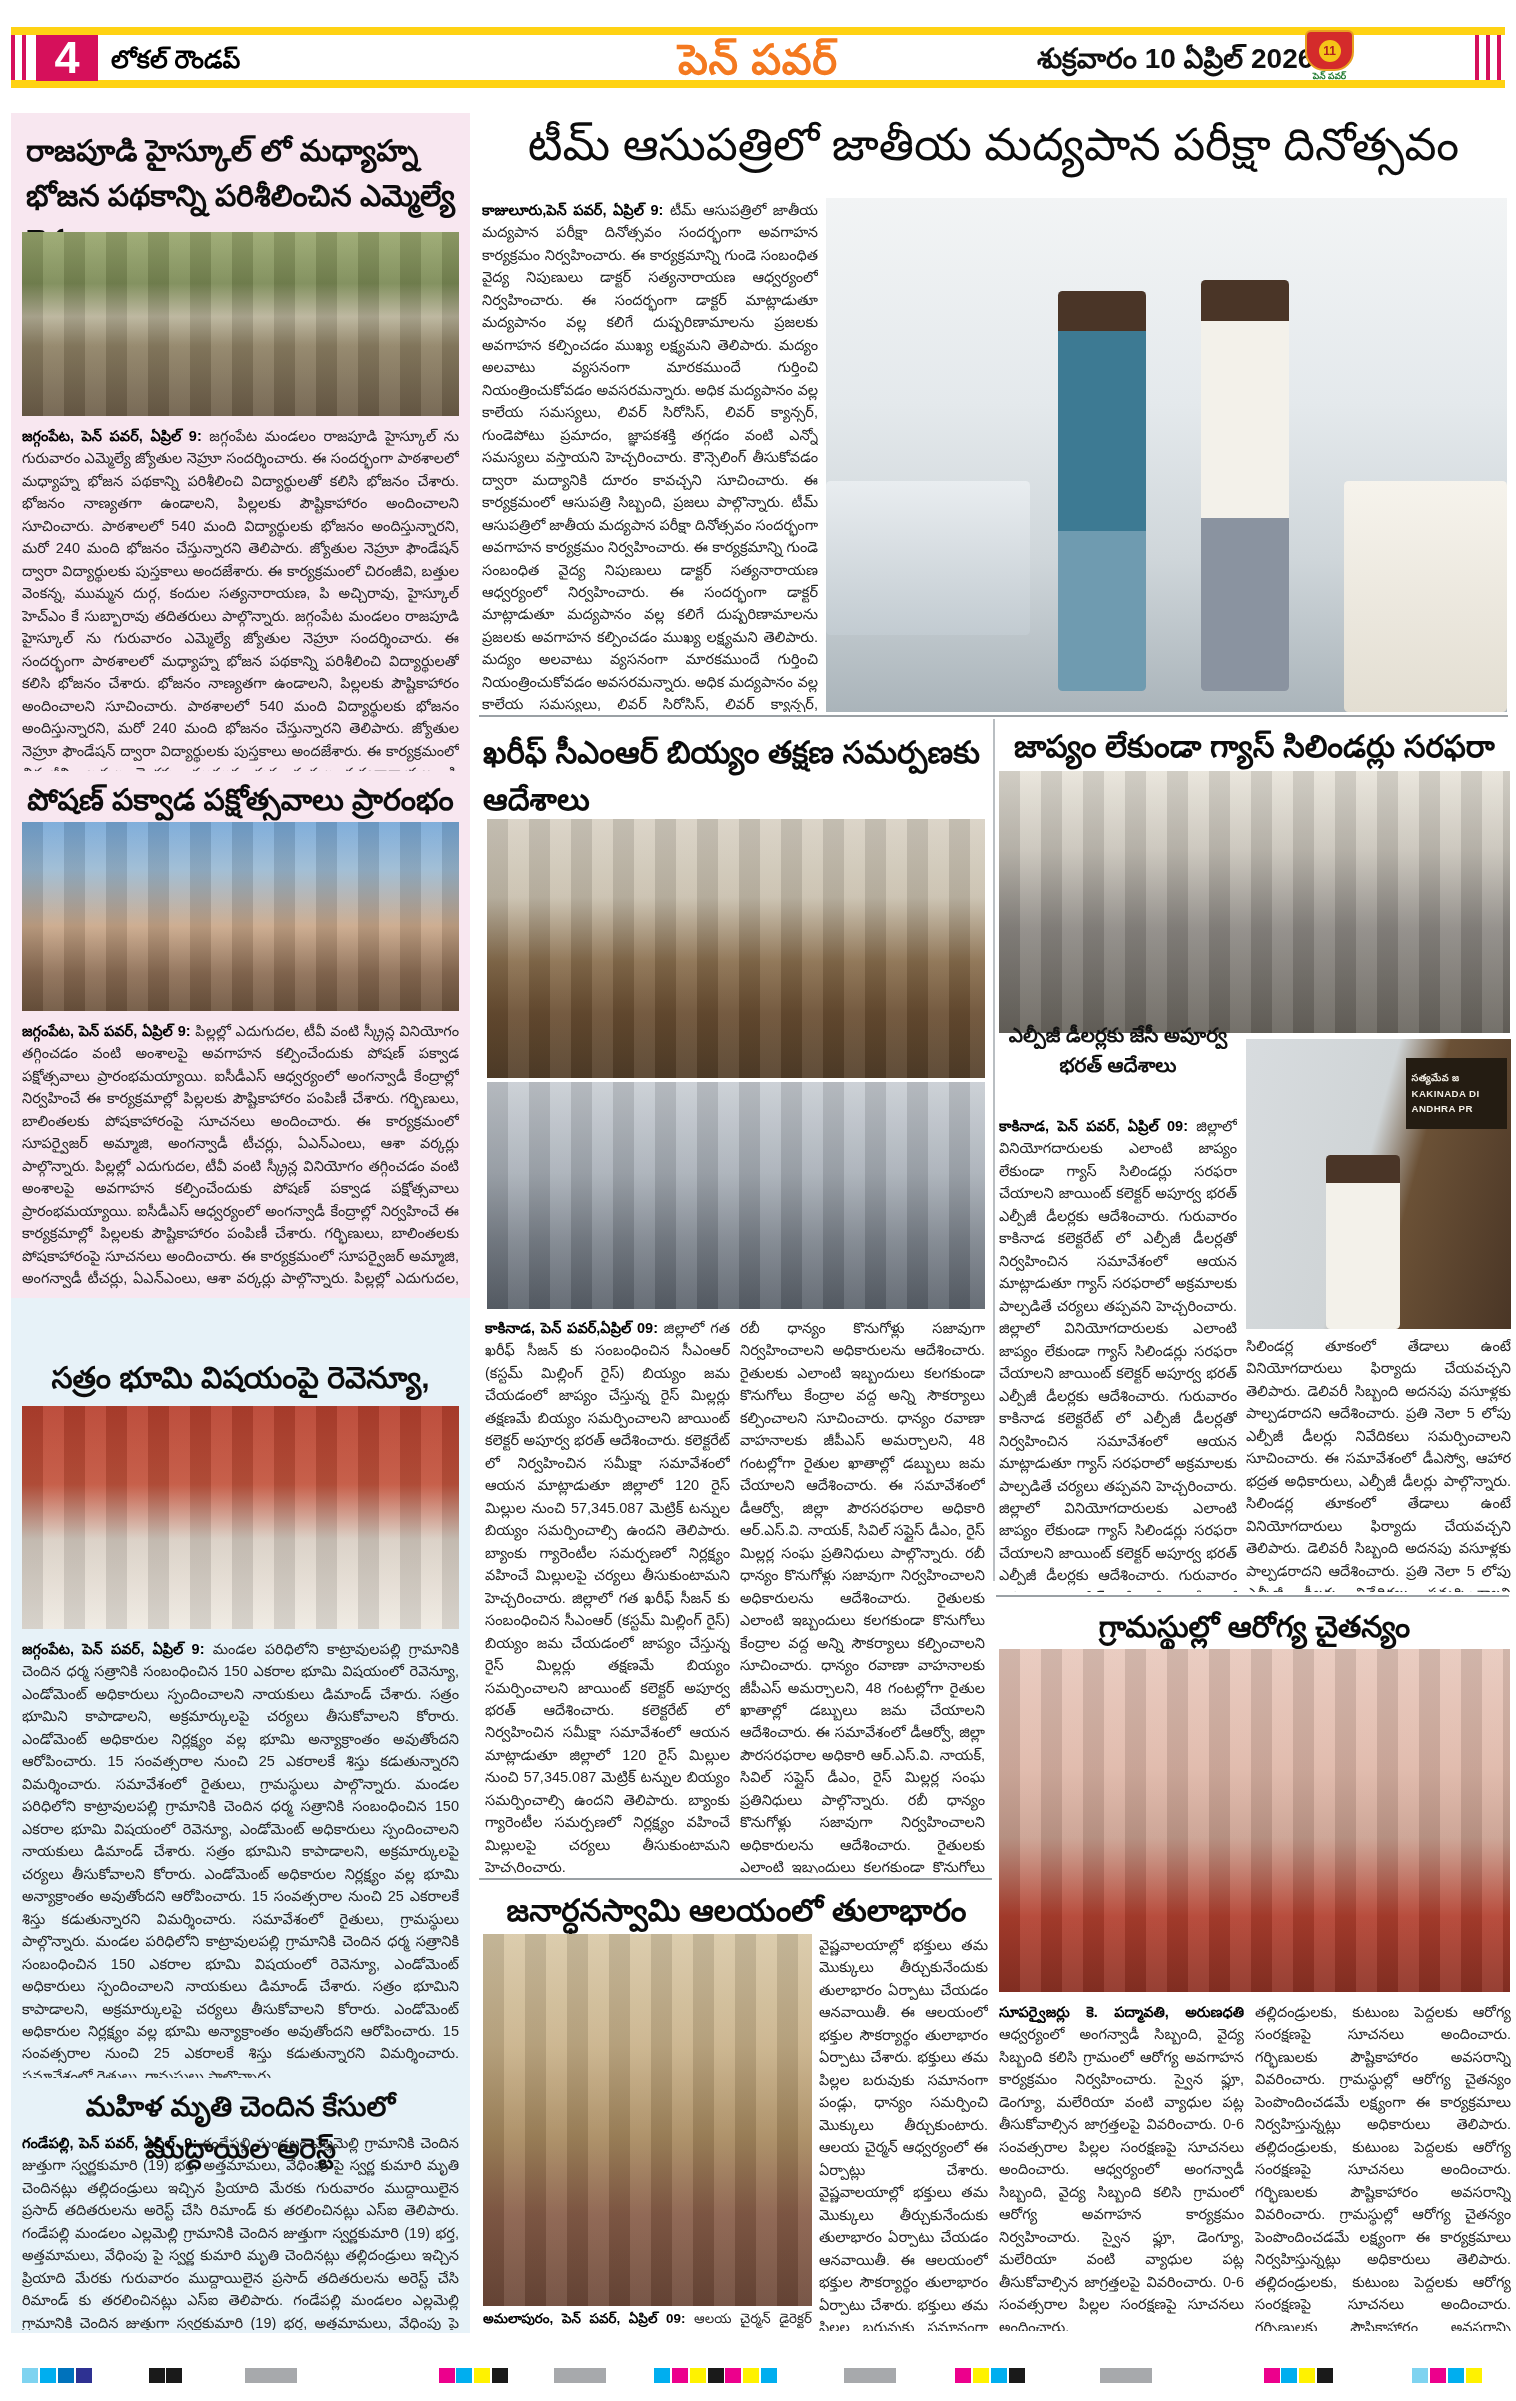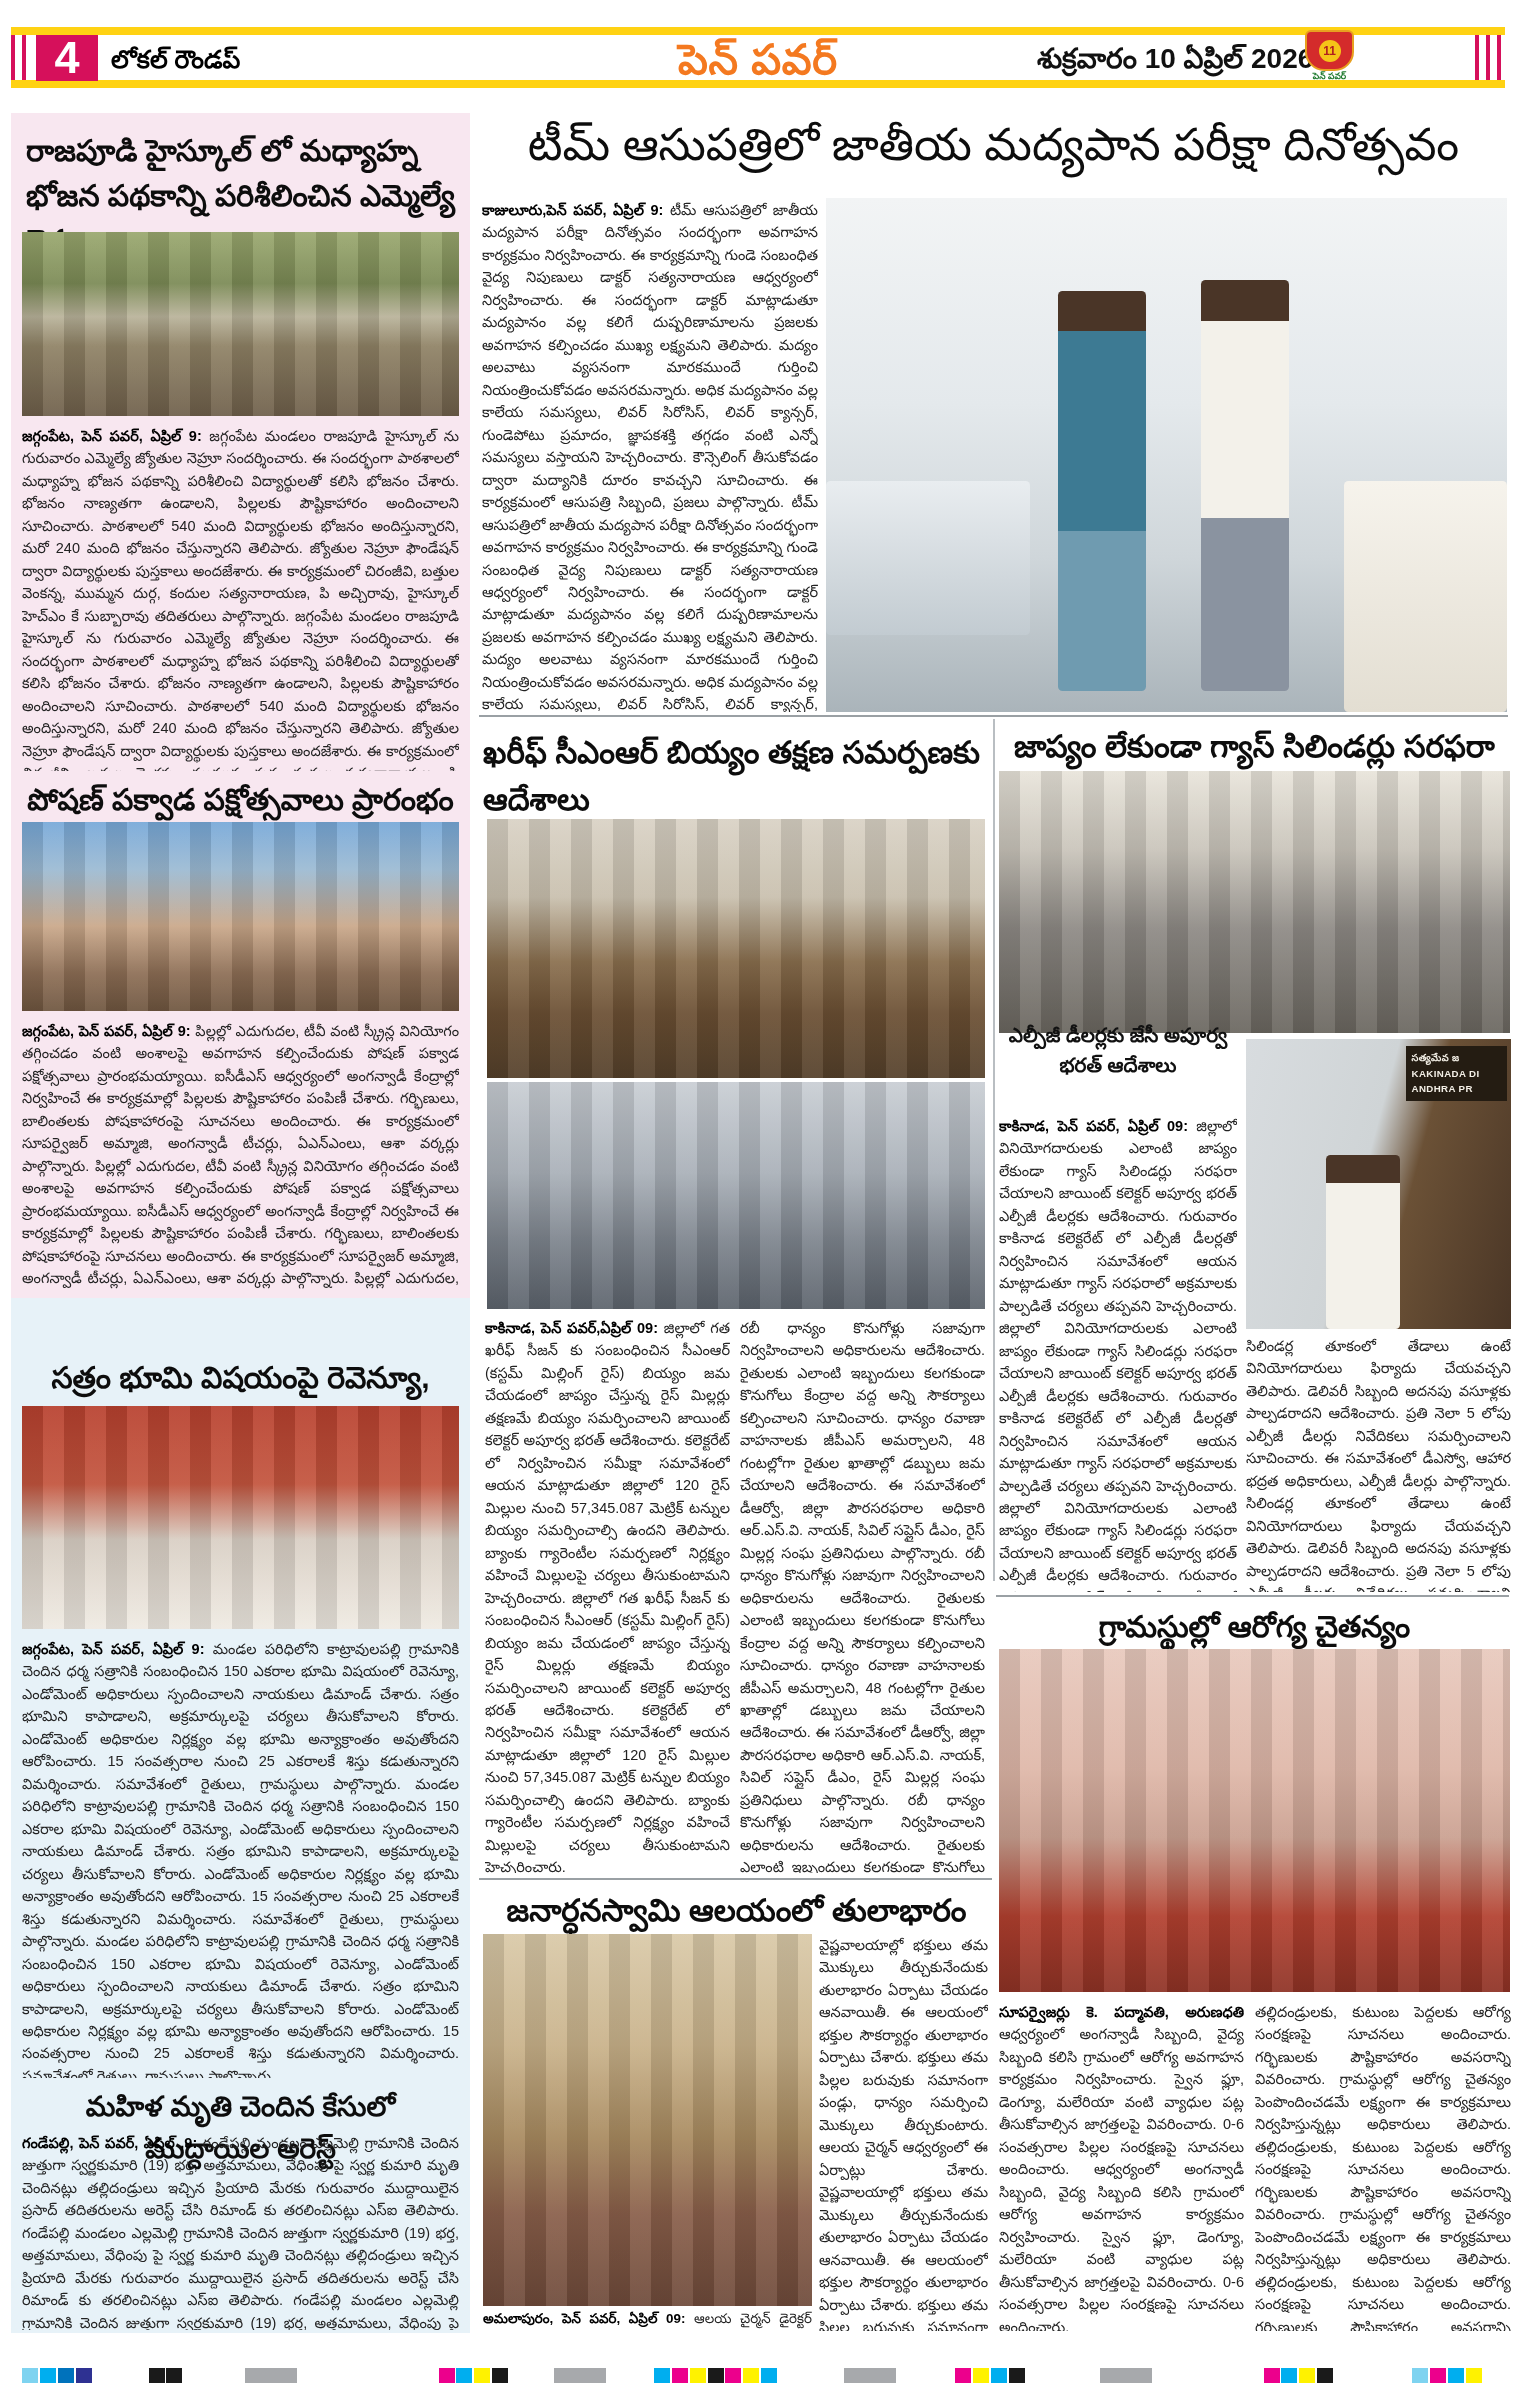--- a/index.html
+++ b/index.html
@@ -27,22 +27,22 @@
            display:flex;align-items:center;justify-content:center;}
   .caption{font-size:20px;font-weight:bold;color:#111;text-align:center;line-height:1.5;}
   .body{font-size:14.5px;line-height:1.55;text-align:justify;color:#222;overflow:hidden;margin:0;}
   .dl{font-weight:bold;color:#000;}
   .photo{overflow:hidden;}
   .ph-texture{position:absolute;inset:0;
      background:repeating-linear-gradient(90deg,rgba(0,0,0,.10) 0 21px,rgba(255,255,255,.07) 21px 42px);}
   .hrule{background:#9aa0a4;}
   .vrule{background:#b9bec2;}
   .figure{position:absolute;border-radius:4.5px;}
-  .plaque{position:absolute;background:#241c12;color:#f3efe6;padding:4px 6px;
-          font-size:9.7px;font-weight:bold;line-height:1.6;letter-spacing:0.4px;}
+  .plaque{position:absolute;background:#241c12;color:#f3efe6;padding:12px 6px;
+          font-size:9.7px;font-weight:bold;line-height:1.6;letter-spacing:0.4px;margin-top:12px;}
   .cell{position:absolute;height:15px;}
 </style>
 </head>
 <body>
 
 <div id="page">
 
   <div class="abs bar" style="left:11px;top:27px;width:1494px;height:8.2px;"></div>
   <div class="abs bar" style="left:11px;top:80px;width:1494px;height:8.2px;"></div>
 

